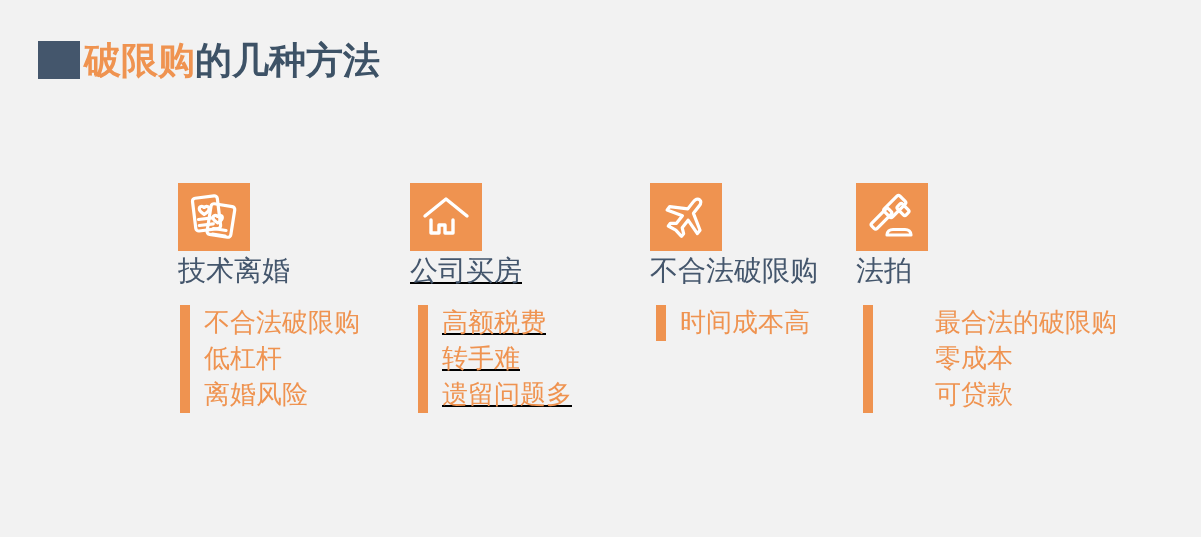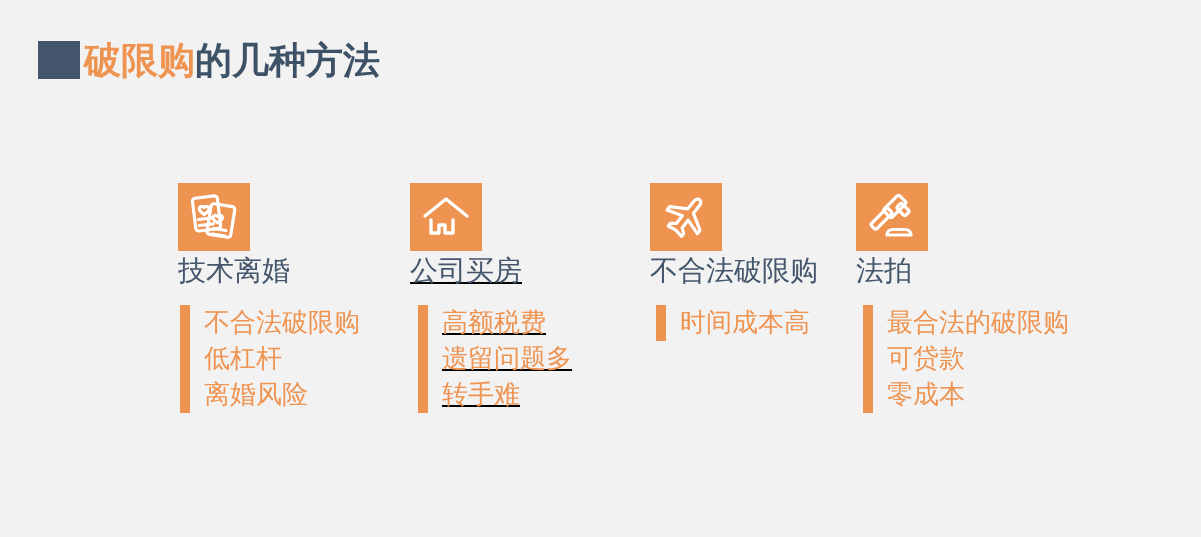--- a/index.html
+++ b/index.html
@@ -100,21 +100,21 @@
     font-size: 26px;
     line-height: 1.38;
     color: #ef9350;
     white-space: nowrap;
   }
 
   
   .col-0 .bullets-wrap { margin-left: 2px; }
   .col-1 .bullets-wrap { margin-left: 8px; }
   .col-2 .bullets-wrap { margin-left: 6px; }
-  .col-3 .bullets-wrap { margin-left: 7px; }
+  .col-3 .bullets-wrap { margin-left: 7px; gap: 48px; }
 </style>
 </head>
 <body>
 
 <div class="title-row">
   <div class="title-square"></div>
   <div class="title-text"><span class="title-accent">破限购</span><span class="title-rest">的几种方法</span></div>
 </div>
 
 <div class="columns">
@@ -150,22 +150,22 @@
       <svg width="48" height="46" viewBox="0 0 48 46" fill="none" stroke="#ffffff" stroke-width="3.4" stroke-linejoin="round" stroke-linecap="round">
         <polyline points="3,22 24,5 45,22"></polyline>
         <path d="M9 26v13h8v-8h6v8h8V26"></path>
       </svg>
     </div>
     <div class="col-heading">公司买房</div>
     <div class="bullets-wrap">
       <div class="bullet-bar"></div>
       <div class="bullet-list">
         <div class="bullet-item">高额税费</div>
+        <div class="bullet-item">转手难</div>
         <div class="bullet-item">遗留问题多</div>
-        <div class="bullet-item">转手难</div>
       </div>
     </div>
   </div>
 
   <div class="column col-2">
     <div class="icon-box">
       <svg width="50" height="48" viewBox="0 0 50 48" fill="none" stroke="#ffffff" stroke-width="3.2" stroke-linejoin="round" stroke-linecap="round">
         <g transform="rotate(38 25 24)">
           <path d="M25 2c2.3 0 3.6 2.4 3.6 5.6v8.9l15.6 9.3v4.3l-15.6-4.9v9.6l4.8 3.8v3.4L25 40.6l-8.4 1.4v-3.4l4.8-3.8v-9.6L5.8 30.1v-4.3l15.6-9.3V7.6C21.4 4.4 22.7 2 25 2z"></path>
         </g>
@@ -191,19 +191,19 @@
         <rect x="30" y="13" width="12" height="7" rx="2" transform="rotate(45 36 16.5)"></rect>
 
         <path d="M20 42h24c0-3.3-2.7-5.5-6-5.5h-12c-3.3 0-6 2.2-6 5.5z"></path>
       </svg>
     </div>
     <div class="col-heading">法拍</div>
     <div class="bullets-wrap">
       <div class="bullet-bar"></div>
       <div class="bullet-list">
         <div class="bullet-item">最合法的破限购</div>
+        <div class="bullet-item">零成本</div>
         <div class="bullet-item">可贷款</div>
-        <div class="bullet-item">零成本</div>
       </div>
     </div>
   </div>
 
 </div>
 
 </body></html>

